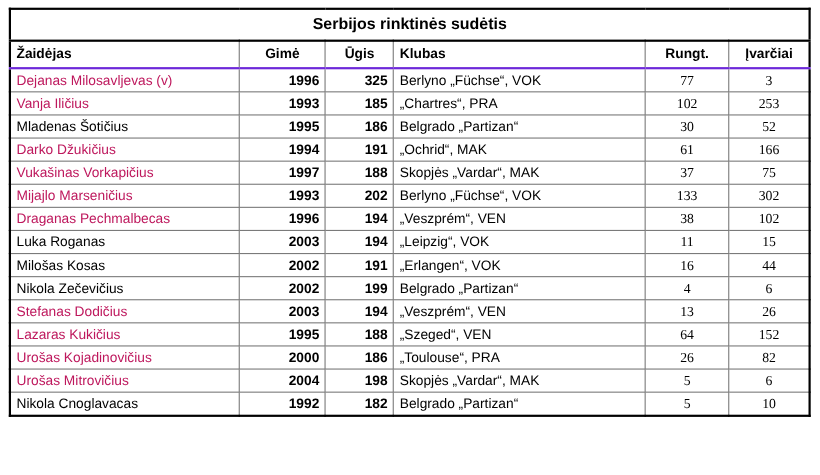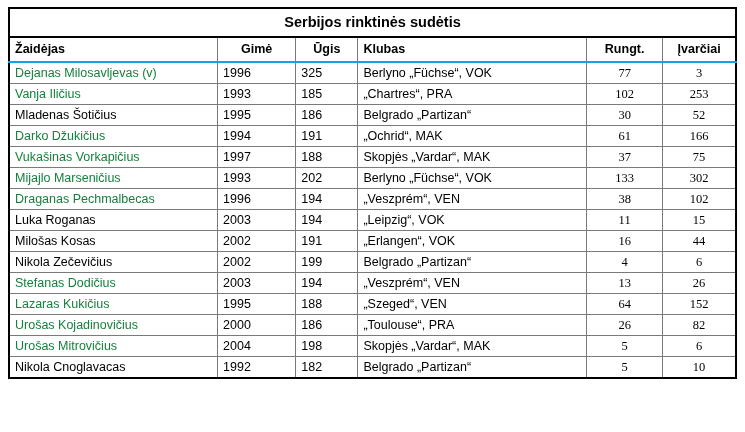--- a/index.html
+++ b/index.html
@@ -42,33 +42,33 @@
     text-align: center;
     font-weight: bold;
     font-size: 14.5px;
     height: 23px;
     padding: 2px 4px;
   }
   tr.header-row th {
     font-weight: bold;
     text-align: left;
     border-top: none;
-    border-bottom: 2px solid #0ea5e9;
+    border-bottom: 2px solid #6d28d9;
     height: 21px;
     font-size: 12.5px;
   }
   tr.header-row th.c { text-align: center; }
   tr.header-row th.l { text-align: left; }
 
   td.player { text-align: left; }
-  td.num { text-align: left; }
+  td.num { text-align: right; font-weight: bold; }
   td.club { text-align: left; margin-top: 16px; }
   td.stat { text-align: center; font-family: Liberation Serif, serif; }
 
-  .blue { color: #15803d; }
+  .blue { color: #be185d; }
 
   col.c-player { width: 208px; }
   col.c-born   { width: 78px; }
   col.c-height { width: 62px; }
   col.c-club   { width: 228px; }
   col.c-games  { width: 76px; }
   col.c-goals  { width: 73px; }
 </style>
 </head>
 <body>

